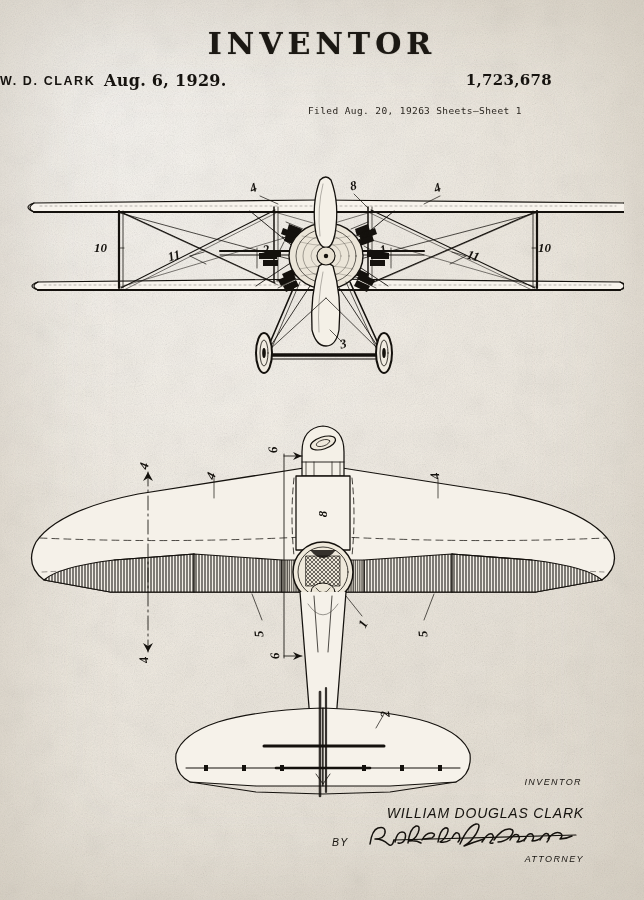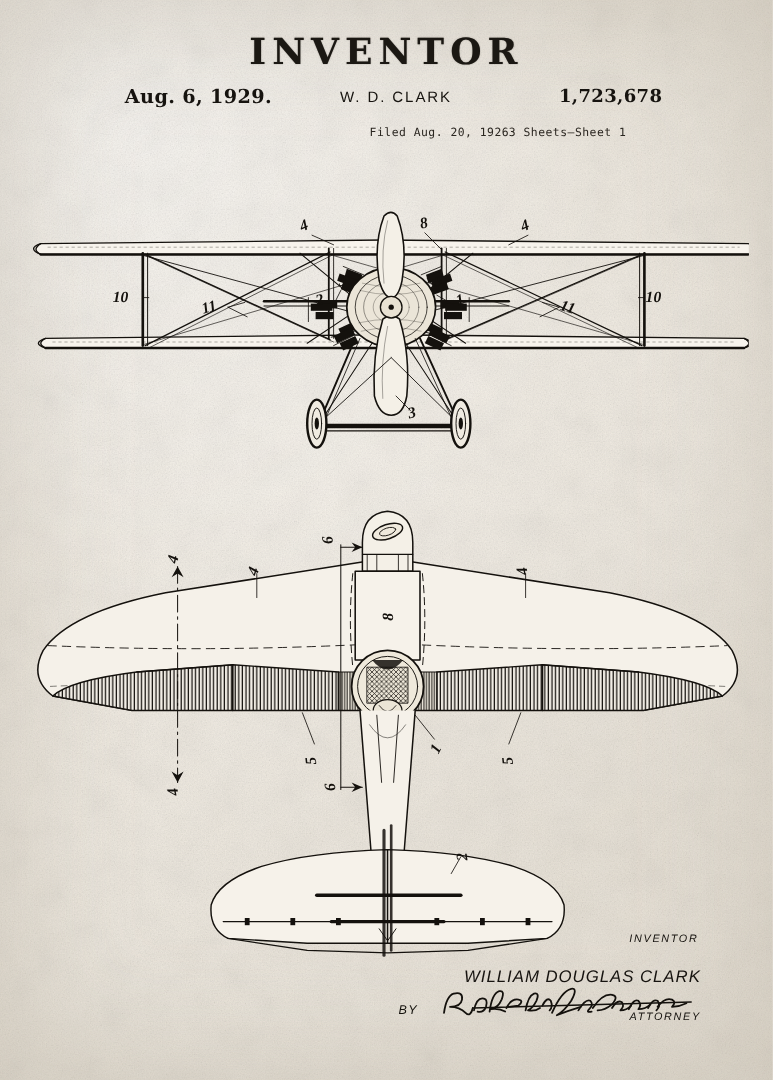--- a/index.html
+++ b/index.html
@@ -61,26 +61,25 @@
   }
   #patent-date {
     position: absolute; left: 104px; top: 0;
     font-family: "DejaVu Serif", serif;
     font-weight: 700;
     font-size: 16px;
     letter-spacing: .3px;
   }
   #inventor-short {
     position: absolute; left: 0; right: 0; top: 3px;
-    text-align: center;
+    text-align: left;
     font-family: "Liberation Sans", sans-serif;
-    font-weight: 400;
+    font-weight: 700;
     font-size: 12.5px;
     letter-spacing: 1.6px;
-    padding-left: 16px;
   }
   #patent-number {
     position: absolute; right: 92px; top: 0;
     font-family: "DejaVu Serif", serif;
     font-weight: 700;
     font-size: 15px;
     letter-spacing: .3px;
   }
   #subheader-row {
     position: relative;
@@ -152,21 +151,21 @@
     letter-spacing: 1.2px;
   }
   #attorney-signature {
     position: absolute;
     left: 76px;
     top: -2px;
   }
   #attorney-caption {
     position: absolute;
     right: 4px;
-    top: 20px;
+    top: 32px;
     font-family: "Liberation Sans", sans-serif;
     font-size: 9px;
     font-style: italic;
     letter-spacing: 1.4px;
   }
 </style>
 </head>
 <body>
 
 <div id="page">

